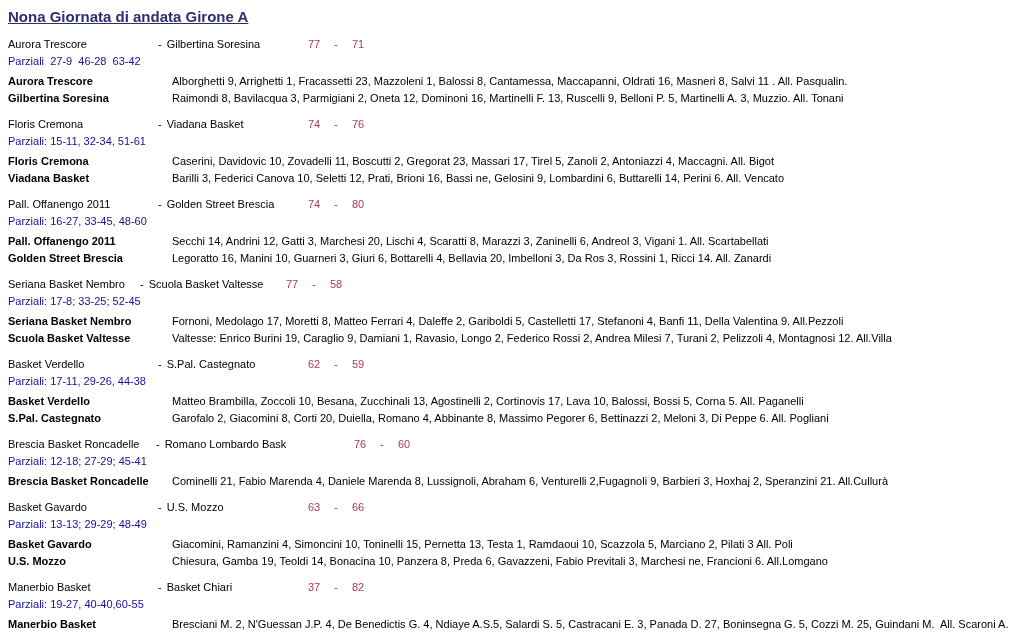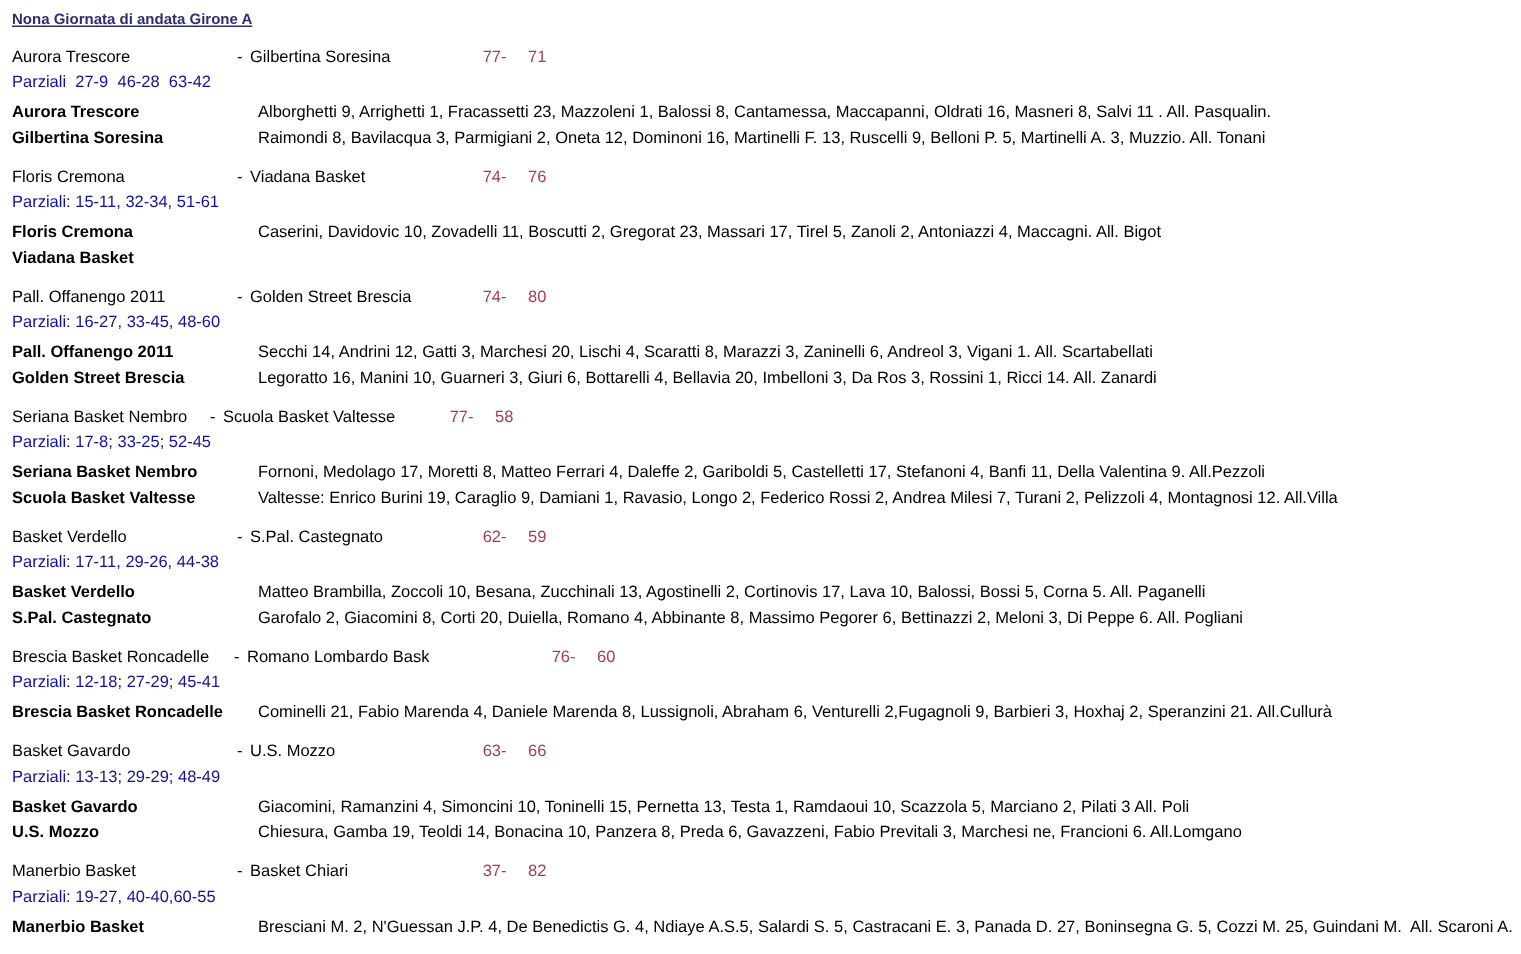--- a/index.html
+++ b/index.html
@@ -4,32 +4,32 @@
 <style>
   html, body { margin: 0; padding: 0; background: #ffffff; }
   body {
     width: 1014px; height: 636px; overflow: hidden;
     font-family: "Liberation Sans", sans-serif;
     font-size: 11px; color: #000000;
   }
   .page { padding: 6px 0 0 8px; }
   .title {
     display: inline-block;
-    font-size: 10px; font-weight: bold;
+    font-size: 15px; font-weight: bold;
     color: #2E2E6E; text-decoration: underline;
     margin: 2px 0 10px 0;
   }
   .matches { }
   .match { margin-bottom: 8px; }
   .line1 { display: flex; align-items: baseline; line-height: 18px; }
   .home  { flex: 0 0 150px; width: 150px; white-space: nowrap; overflow: hidden; }
   .vs    { flex: 0 0 150px; width: 150px; white-space: nowrap; overflow: hidden; }
   .vs .away { margin-left: 5px; }
   .score { color: #AA3C50; display: flex; white-space: nowrap; }
-  .score .s1 { width: 26px; text-align: right; }
+  .score .s1 { width: 26px; }
   .score .sd { width: 18px; }
   .parziali { color: #121299; line-height: 17px; white-space: pre; margin-bottom: 3px; }
   .rrow  { display: flex; line-height: 17px; }
   .tname { flex: 0 0 164px; width: 164px; font-weight: bold; white-space: nowrap; overflow: hidden; }
   .players { white-space: pre; }
   
   .match:nth-child(4) .home { flex-basis: 132px; width: 132px; }
   .match:nth-child(4) .vs   { flex-basis: 146px; width: 146px; }
   .match:nth-child(6) .home { flex-basis: 148px; width: 148px; }
   .match:nth-child(6) .vs   { flex-basis: 198px; width: 198px; }
@@ -71,20 +71,21 @@
         <span class="s2">76</span>
       </span>
     </div>
     <div class="parziali">Parziali: 15-11, 32-34, 51-61</div>
     <div class="rrow">
       <span class="tname">Floris Cremona</span>
       <span class="players">Caserini, Davidovic 10, Zovadelli 11, Boscutti 2, Gregorat 23, Massari 17, Tirel 5, Zanoli 2, Antoniazzi 4, Maccagni. All. Bigot</span>
     </div>
     <div class="rrow">
       <span class="tname">Viadana Basket</span>
+      <span class="players">Barilli 3, Federici Canova 10, Seletti 12, Prati, Brioni 16, Bassi ne, Gelosini 9, Lombardini 6, Buttarelli 14, Perini 6. All. Vencato</span>
     </div>
   </div>
 
   <div class="match">
     <div class="line1">
       <span class="home">Pall. Offanengo 2011</span>
       <span class="vs"><span class="dash">-</span><span class="away">Golden Street Brescia</span></span>
       <span class="score">
         <span class="s1">74</span>
         <span class="sd">-</span>

